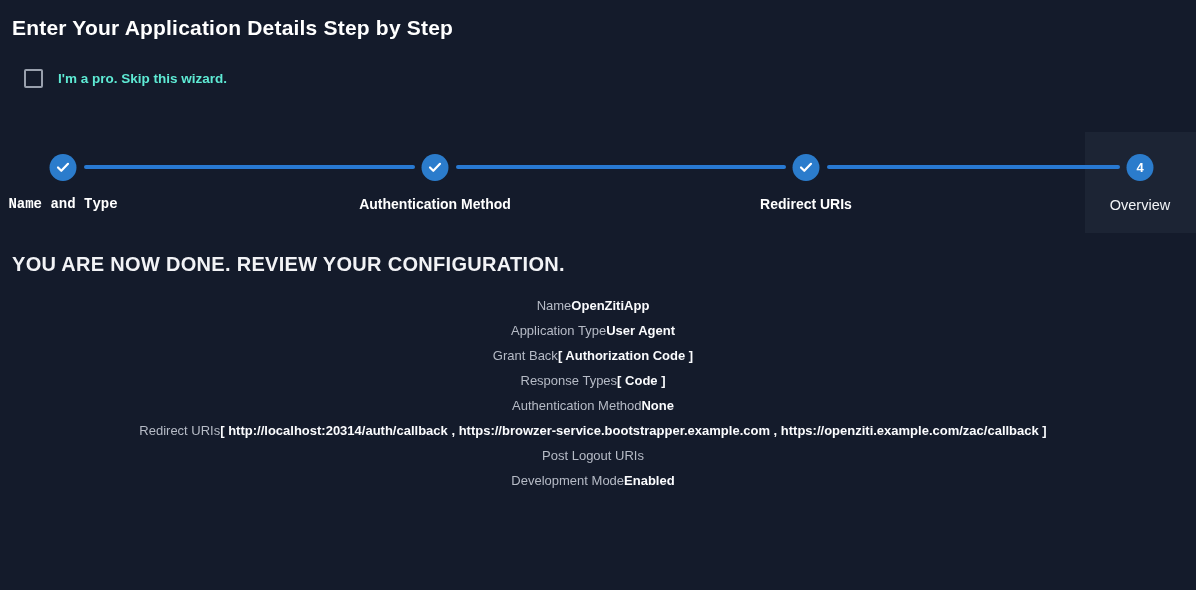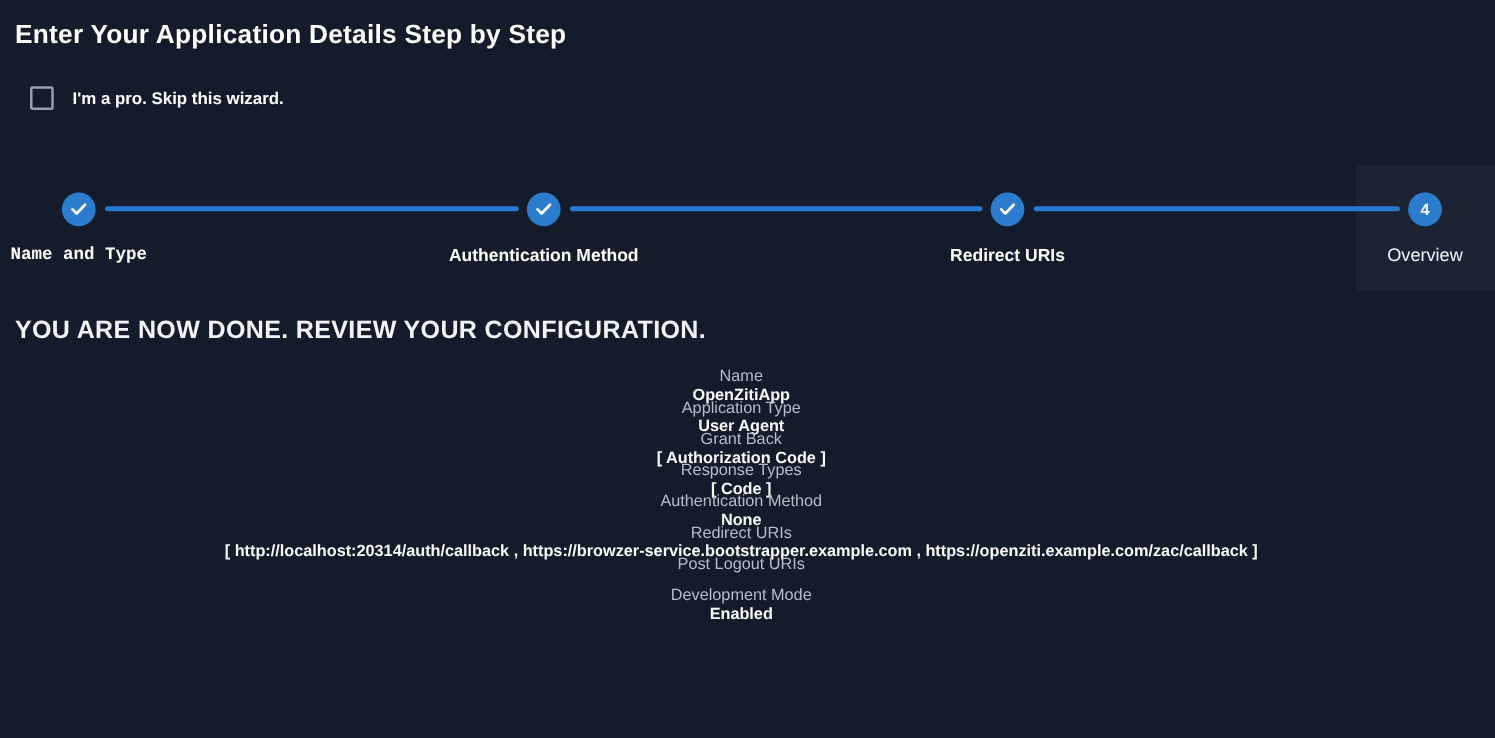--- a/index.html
+++ b/index.html
@@ -43,21 +43,21 @@
     width: 15px;
     height: 15px;
     border: 2px solid #99a0ad;
     border-radius: 2px;
     background: transparent;
     flex: 0 0 auto;
   }
   .skip-label {
     font-size: 13.5px;
     font-weight: 700;
-    color: #ffffff;
+    color: #5eead4;
     white-space: nowrap;
   }
 
   
   .stepper {
     position: absolute;
     left: 0;
     top: 130px;
     width: 1196px;
     height: 106px;
@@ -131,23 +131,22 @@
     font-weight: 600;
     letter-spacing: 0.3px;
     color: #f2f3f6;
     margin: 0 0 17px 0;
     white-space: nowrap;
   }
   .review-rows { margin-top: 16px; }
   .review-row {
     display: flex;
     align-items: center;
-    justify-content: space-between;
+    justify-content: center;
     height: 25px;
-    flex-direction: column;
   }
   .row-label {
     font-size: 13px;
     color: #b6bbc6;
     white-space: nowrap;
   }
   .row-value {
     font-size: 13px;
     font-weight: 700;
     color: #fbfcfe;

